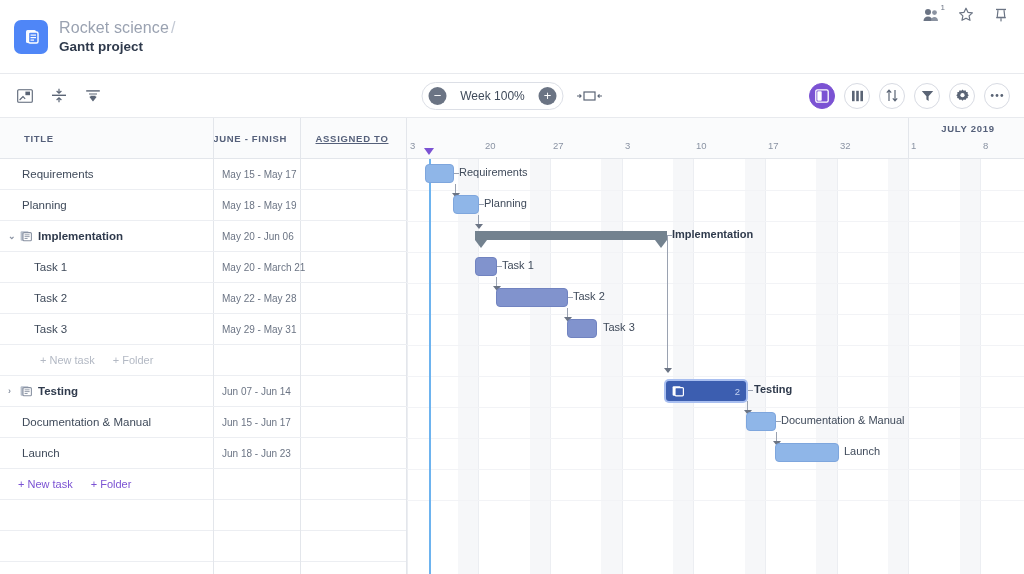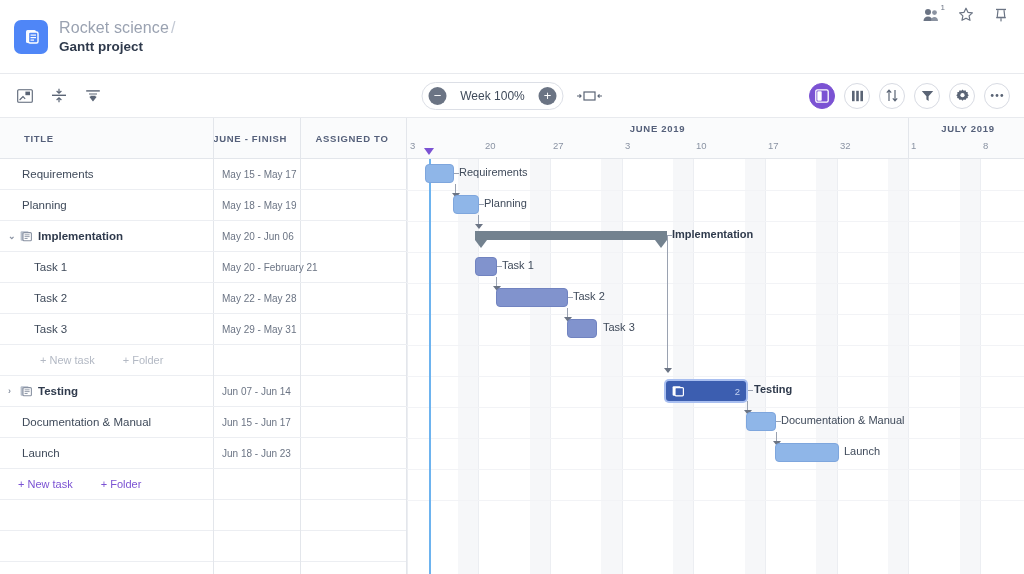--- a/index.html
+++ b/index.html
@@ -75,34 +75,34 @@
 
   
   .content { position:absolute; left:0; top:118px; width:1024px; height:456px; }
 
   
   .ltable { position:absolute; left:0; top:0; width:407px; height:456px; background:#fff; }
   .lhead { height:41px; background:#fafbfc; border-bottom:1px solid #e3e6eb; display:flex; align-items:center; }
   .lhead .cell { font-size:9.5px; font-weight:bold; letter-spacing:.7px; color:#55607a; }
   .col-title { width:213px; padding-left:24px; }
   .col-dates { width:87px; padding-left:9px; }
-  .col-assigned { width:124px; padding-left:28px; }
+  .col-assigned { width:124px; padding-left:28px;text-decoration:underline; }
   .vline { position:absolute; top:0; bottom:0; width:1px; background:#e3e6eb; }
 
   .lrow { height:31px; display:flex; align-items:center; border-bottom:1px solid #eceef2; position:relative; }
   .lrow .tcell { width:213px; display:flex; align-items:center; font-size:11.5px; color:#3f4a5a; padding-left:22px; }
   .lrow .dcell { width:87px; font-size:10px; color:#6a7policy; }
   .lrow .dcell { width:87px; font-size:10px; color:#6b7484; padding-left:9px; white-space:nowrap; }
   .lrow .acell { width:107px; }
   .lrow.group .tcell { font-weight:bold; color:#2f3a4c; padding-left:8px; }
   .caret { width:12px; font-size:9px; color:#8a93a3; display:inline-block; flex:none; }
   .folder-ic { margin-right:6px; display:flex; align-items:center; flex:none;}
   .lrow.child .tcell { padding-left:34px; }
   .addrow { height:31px; display:flex; align-items:center; border-bottom:1px solid #eceef2; }
-  .addrow .tcell { width:213px; display:flex; align-items:center; gap:28px; padding-left:40px; font-size:11px; }
+  .addrow .tcell { width:213px; display:flex; align-items:center; gap:18px; padding-left:40px; font-size:11px; }
   .addrow.muted .tcell span { color:#b3b9c4; }
   .addrow.active .tcell { padding-left:18px; }
   .addrow.active .tcell span { color:#7b52d3; }
   .emptyrow { height:31px; border-bottom:1px solid #eceef2; }
 
   
   .tl { position:absolute; left:407px; top:0; width:617px; height:456px; overflow:hidden; background:#fff; }
   .tl-head { position:absolute; left:0; top:0; width:617px; height:41px; background:#fafbfc; border-bottom:1px solid #e3e6eb; }
   .tl-month {
     position:absolute; top:2px; height:18px; font-size:9.5px; font-weight:bold;
@@ -316,21 +316,21 @@
             </svg>
           </span>
           <span>Implementation</span>
         </div>
         <div class="dcell">May 20 -  Jun 06</div>
         <div class="acell"></div>
       </div>
 
       <div class="lrow child">
         <div class="tcell">Task 1</div>
-        <div class="dcell">May 20 -  February 21</div>
+        <div class="dcell">May 20 -  March 21</div>
         <div class="acell"></div>
       </div>
 
       <div class="lrow child">
         <div class="tcell">Task 2</div>
         <div class="dcell">May 22 -  May 28</div>
         <div class="acell"></div>
       </div>
 
       <div class="lrow child">
@@ -383,21 +383,20 @@
         </div>
       </div>
 
       <div class="emptyrow"></div>
       <div class="emptyrow"></div>
     </div>
 
     <div class="tl">
 
       <div class="tl-head">
-        <div class="tl-month" style="left:0; width:501px;">JUNE 2019</div>
         <div class="tl-monthsep" style="left:501px;"></div>
         <div class="tl-month" style="left:501px; width:120px;">JULY 2019</div>
 
         <div class="tl-tick" style="left:0px;">3</div>
         <div class="tl-tick" style="left:75px;">20</div>
         <div class="tl-tick" style="left:143px;">27</div>
         <div class="tl-tick" style="left:215px;">3</div>
         <div class="tl-tick" style="left:286px;">10</div>
         <div class="tl-tick" style="left:358px;">17</div>
         <div class="tl-tick" style="left:430px;">32</div>

